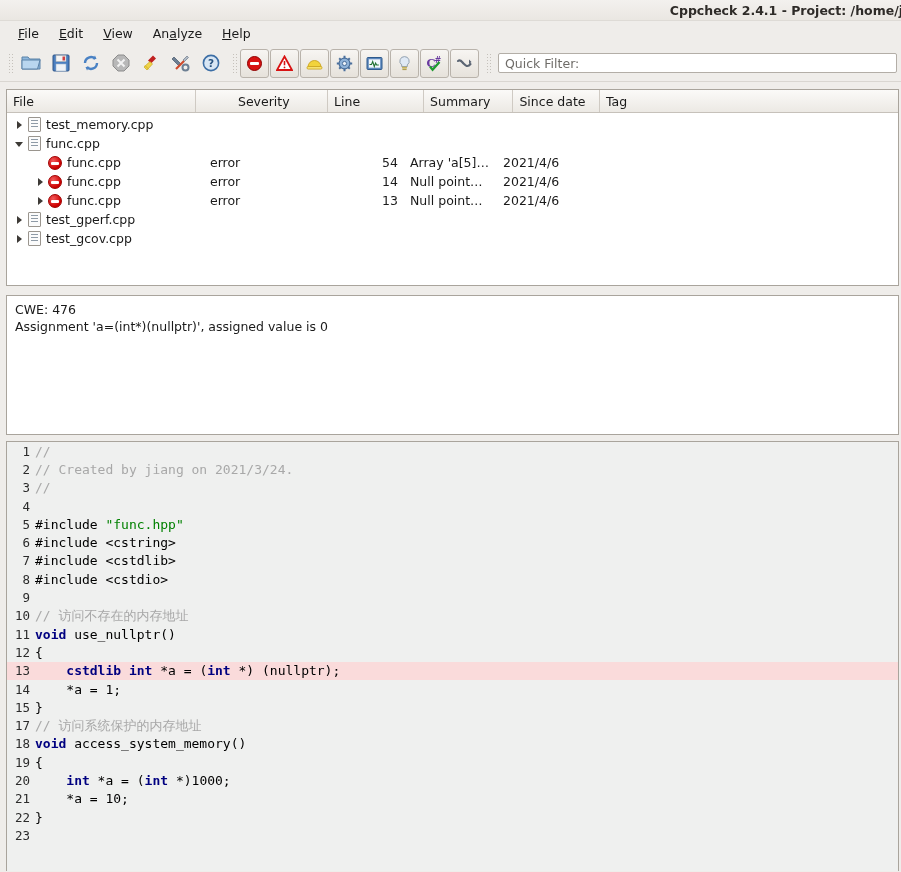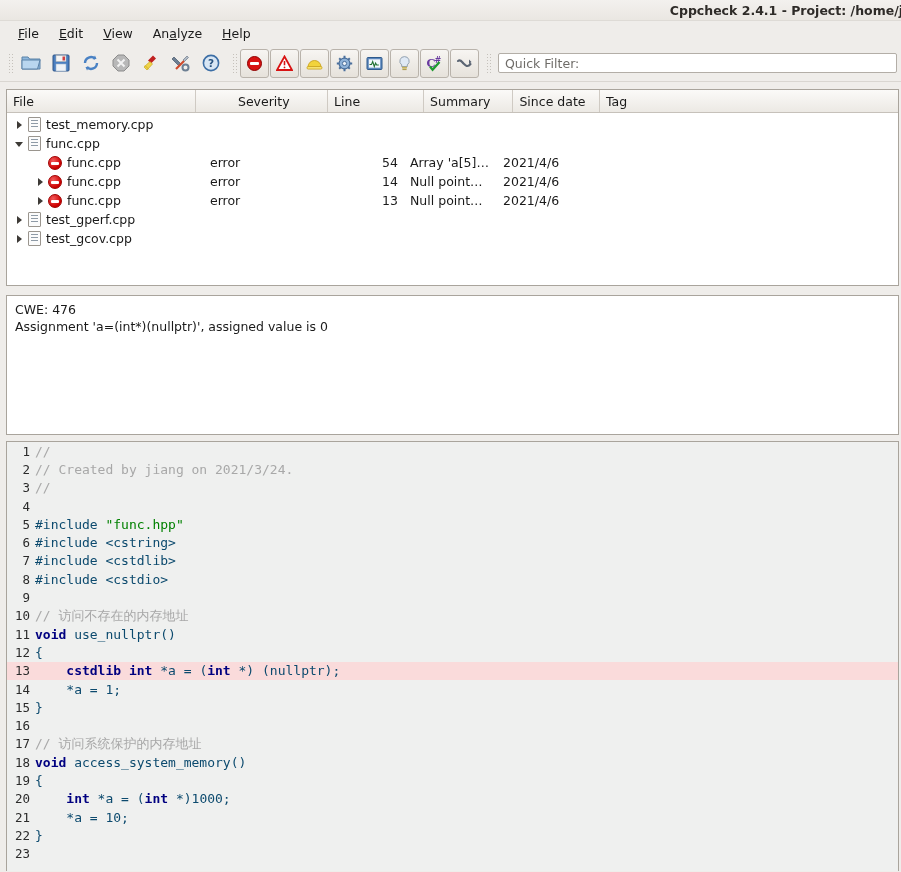--- a/index.html
+++ b/index.html
@@ -244,21 +244,21 @@
     padding-right: 3px;
     color: #2b2b2b;
     font-size: 12.5px;
     box-sizing: border-box;
   }
   .code-text { padding-left: 2px; }
 
   .k  { color: #000080; font-weight: bold; }   
   .s  { color: #008000; }                      
   .c  { color: #a8a8a8; }                      
-  .n  { color: #0c4a6e; }                      
+  .n  { color: #000000; }                      
 </style>
 </head>
 <body>
 
 <div id="app">
 
   <div class="titlebar">
     <span class="title">Cppcheck 2.4.1 - Project: /home/j</span>
   </div>
 
@@ -502,21 +502,20 @@
       <div class="code-line"><span class="gutter">6</span><span class="code-text"><span class="n">#include &lt;cstring&gt;</span></span></div>
       <div class="code-line"><span class="gutter">7</span><span class="code-text"><span class="n">#include &lt;cstdlib&gt;</span></span></div>
       <div class="code-line"><span class="gutter">8</span><span class="code-text"><span class="n">#include &lt;cstdio&gt;</span></span></div>
       <div class="code-line"><span class="gutter">9</span><span class="code-text"></span></div>
       <div class="code-line"><span class="gutter">10</span><span class="code-text"><span class="c">// 访问不存在的内存地址</span></span></div>
       <div class="code-line"><span class="gutter">11</span><span class="code-text"><span class="k">void</span><span class="n"> use_nullptr()</span></span></div>
       <div class="code-line"><span class="gutter">12</span><span class="code-text"><span class="n">{</span></span></div>
       <div class="code-line hl"><span class="gutter">13</span><span class="code-text"><span class="n">    </span><span class="k">cstdlib</span><span class="n"> </span><span class="k">int</span><span class="n"> *a = (</span><span class="k">int</span><span class="n"> *) (nullptr);</span></span></div>
       <div class="code-line"><span class="gutter">14</span><span class="code-text"><span class="n">    *a = 1;</span></span></div>
       <div class="code-line"><span class="gutter">15</span><span class="code-text"><span class="n">}</span></span></div>
-      <div class="code-line"><span class="gutter">16</span><span class="code-text"></span></div>
       <div class="code-line"><span class="gutter">17</span><span class="code-text"><span class="c">// 访问系统保护的内存地址</span></span></div>
       <div class="code-line"><span class="gutter">18</span><span class="code-text"><span class="k">void</span><span class="n"> access_system_memory()</span></span></div>
       <div class="code-line"><span class="gutter">19</span><span class="code-text"><span class="n">{</span></span></div>
       <div class="code-line"><span class="gutter">20</span><span class="code-text"><span class="n">    </span><span class="k">int</span><span class="n"> *a = (</span><span class="k">int</span><span class="n"> *)1000;</span></span></div>
       <div class="code-line"><span class="gutter">21</span><span class="code-text"><span class="n">    *a = 10;</span></span></div>
       <div class="code-line"><span class="gutter">22</span><span class="code-text"><span class="n">}</span></span></div>
       <div class="code-line"><span class="gutter">23</span><span class="code-text"></span></div>
     </div>
 
 </div>

